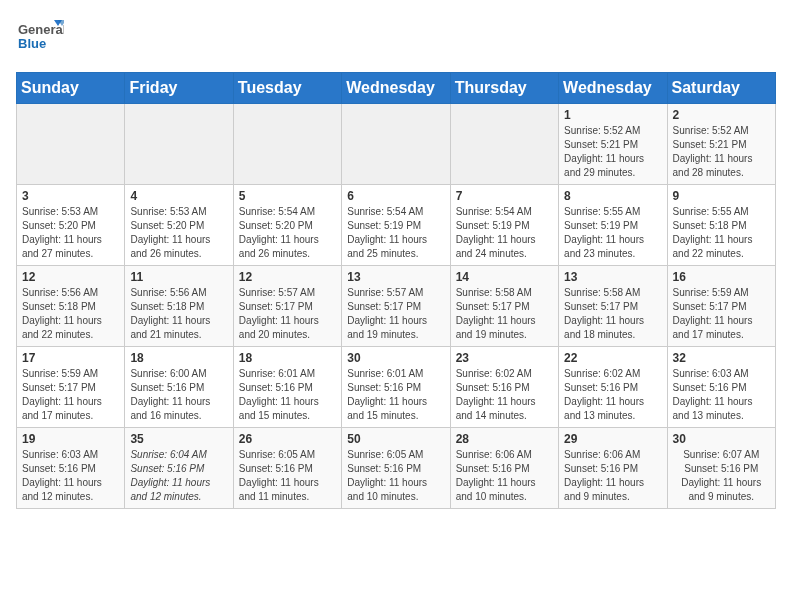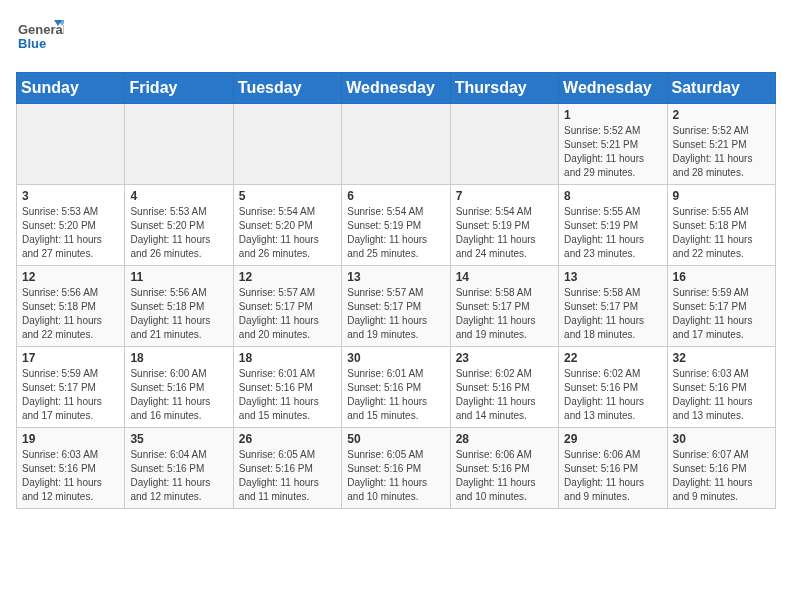--- a/index.html
+++ b/index.html
@@ -281,21 +281,21 @@
       <tr>
         <td>
           <div class="day-num">19</div>
           <div class="day-info" style="white-space: pre-line;">Sunrise: 6:03 AM
 Sunset: 5:16 PM
 Daylight: 11 hours
 and 12 minutes.</div>
         </td>
         <td>
           <div class="day-num">35</div>
-          <div class="day-info" style="white-space: pre-line;">Sunrise: 6:04 AM
+          <div class="day-info" style="white-space: pre-line; font-style: italic;">Sunrise: 6:04 AM
 Sunset: 5:16 PM
 Daylight: 11 hours
 and 12 minutes.</div>
         </td>
         <td>
           <div class="day-num">26</div>
           <div class="day-info" style="white-space: pre-line;">Sunrise: 6:05 AM
 Sunset: 5:16 PM
 Daylight: 11 hours
 and 11 minutes.</div>
@@ -316,20 +316,20 @@
         </td>
         <td>
           <div class="day-num">29</div>
           <div class="day-info" style="white-space: pre-line;">Sunrise: 6:06 AM
 Sunset: 5:16 PM
 Daylight: 11 hours
 and 9 minutes.</div>
         </td>
         <td>
           <div class="day-num">30</div>
-          <div class="day-info" style="white-space: pre-line;">Sunrise: 6:07 AM
+          <div class="day-info" style="white-space: pre-line; text-align: center;">Sunrise: 6:07 AM
 Sunset: 5:16 PM
 Daylight: 11 hours
 and 9 minutes.</div>
         </td>
       </tr>
     </tbody>
 </table>
 
 </body></html>

